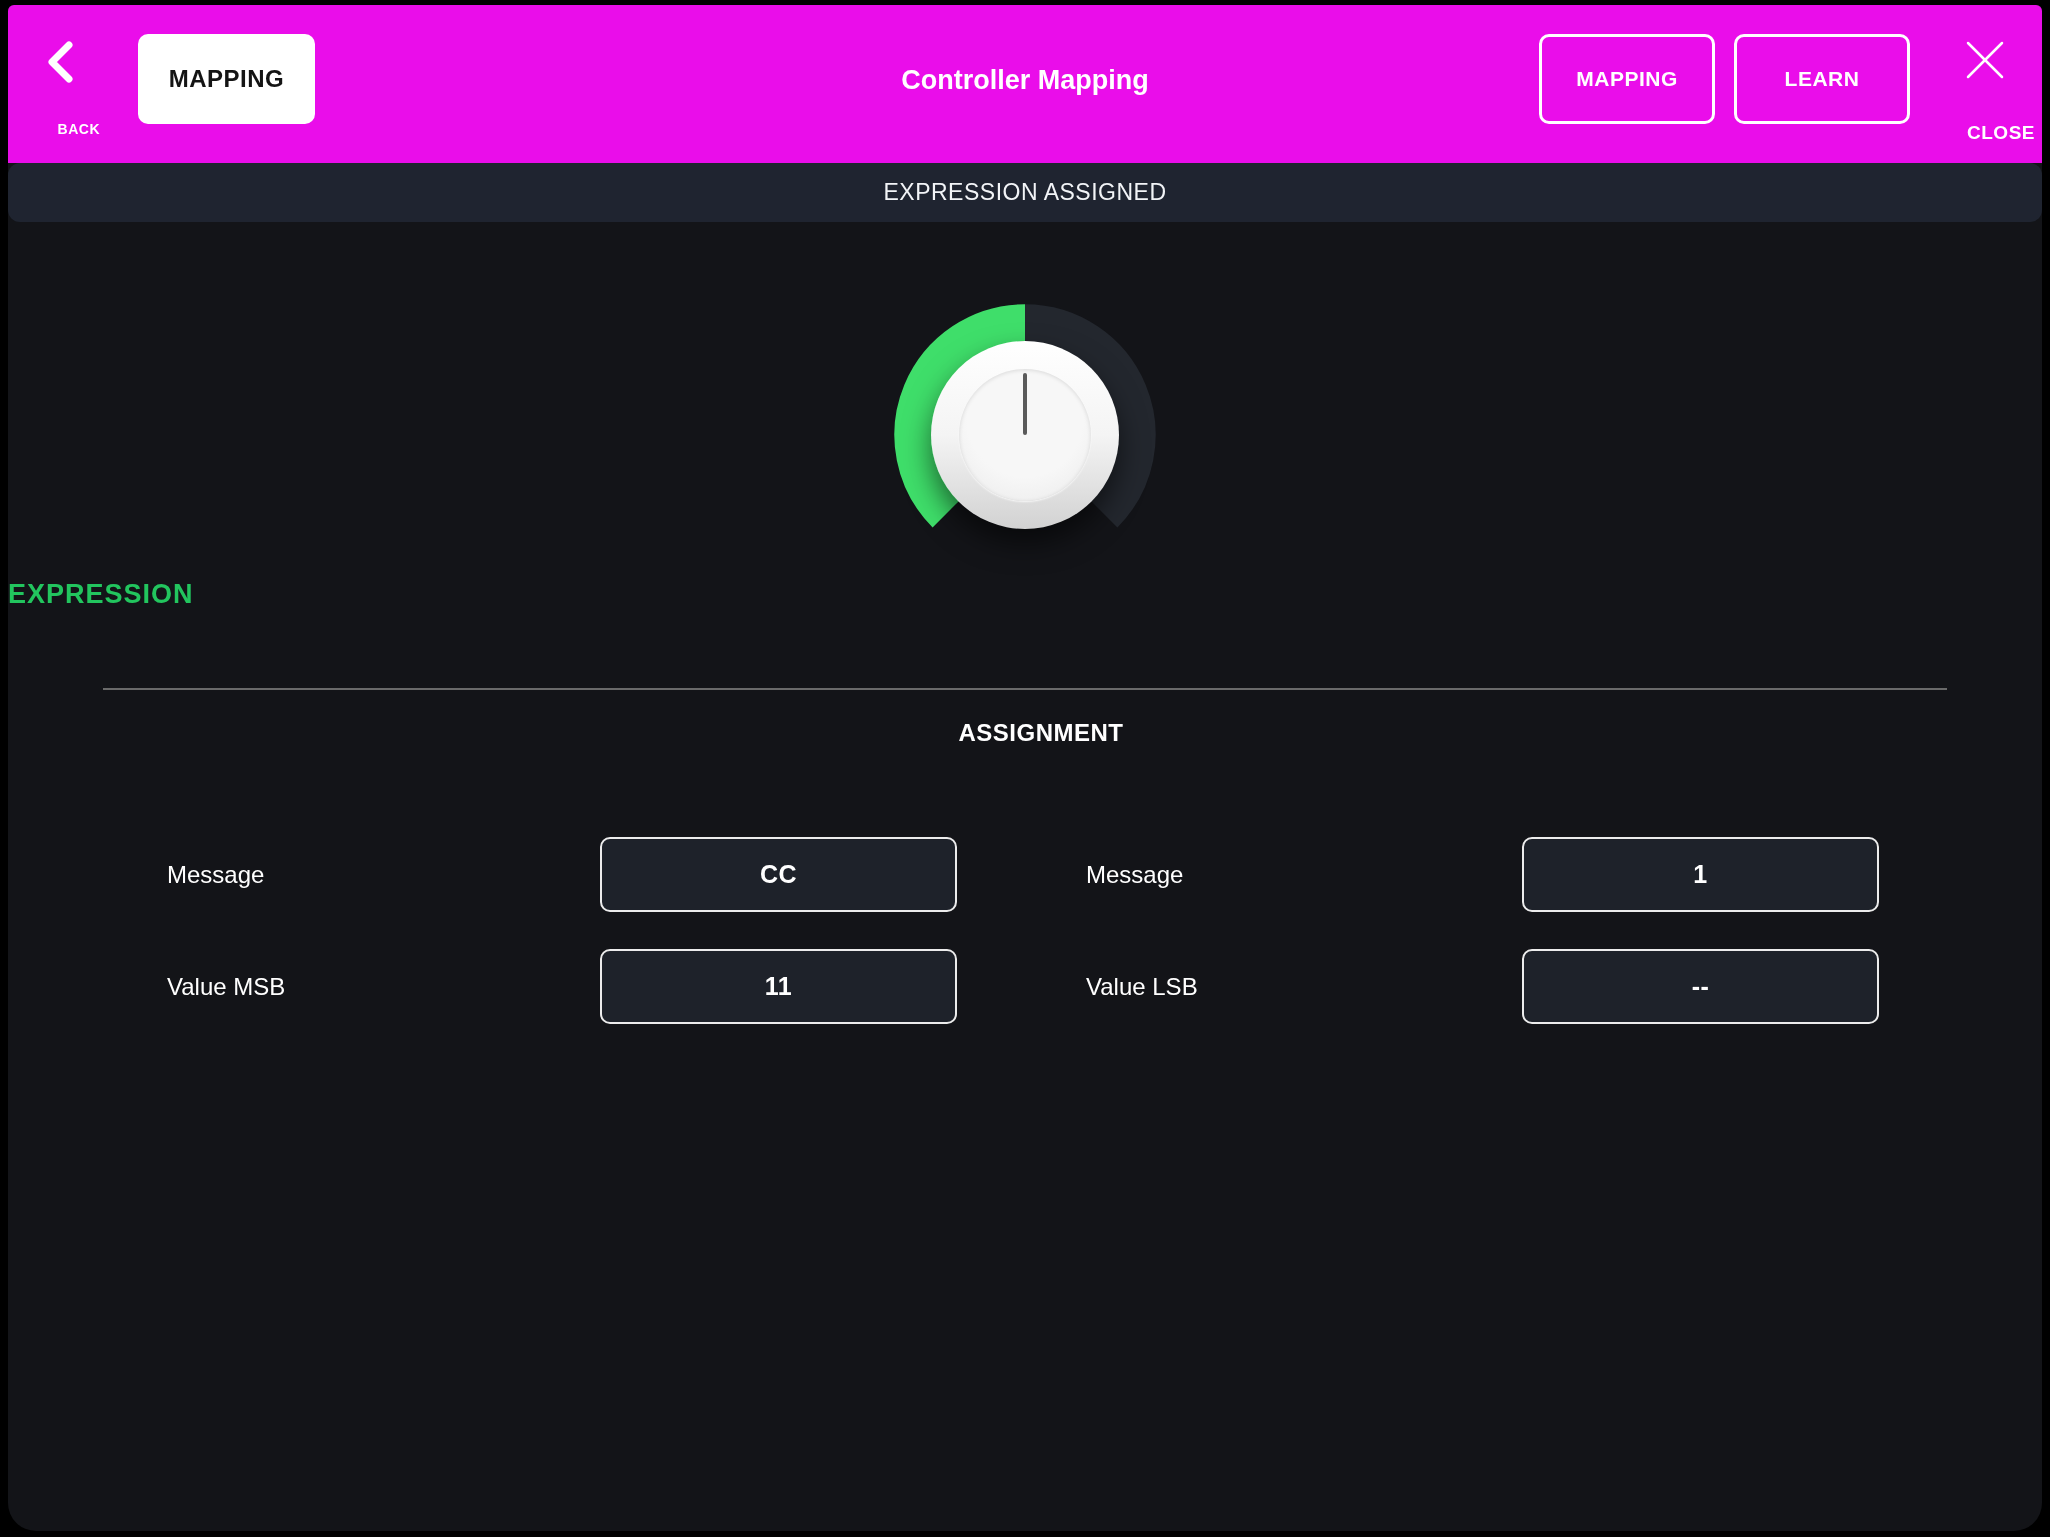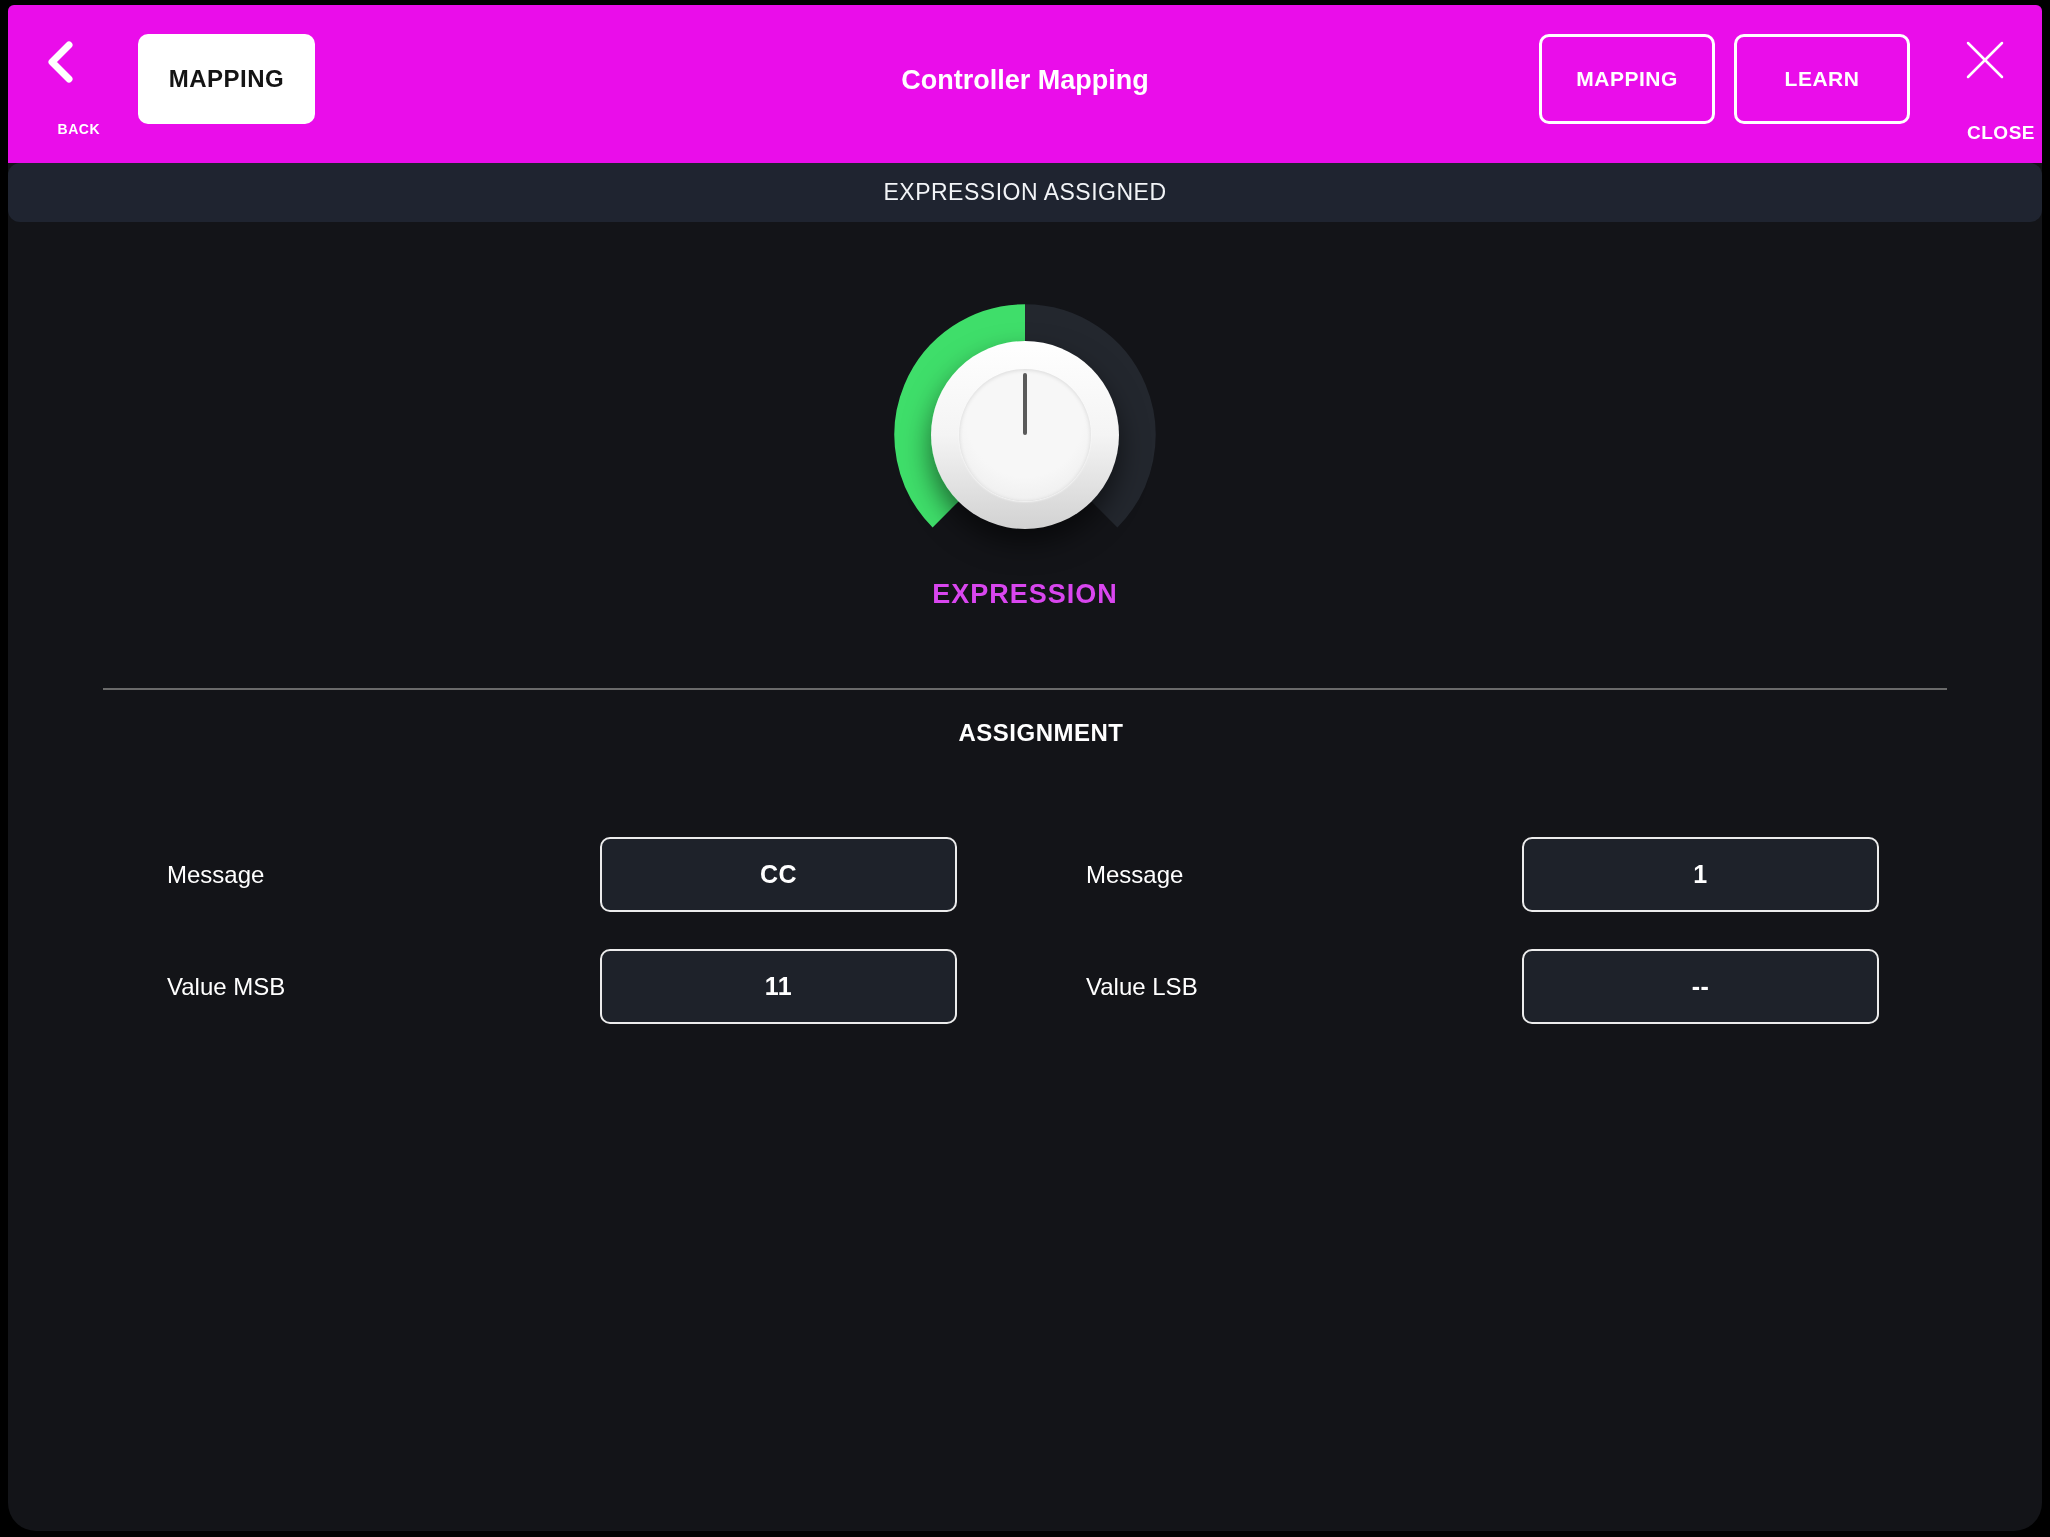--- a/index.html
+++ b/index.html
@@ -44,21 +44,21 @@
   .knob-wrap{position:absolute;left:877px;top:290px;width:280px;height:280px;cursor:pointer;}
   .knob-arc{position:absolute;left:0;top:0;}
   .knob-body{position:absolute;left:46px;top:46px;width:188px;height:188px;border-radius:50%;
              background:linear-gradient(180deg,#ffffff 0%,#f4f4f4 50%,#d2d2d2 100%);
              box-shadow:0 14px 28px rgba(0,0,0,.55);}
   .knob-face{position:absolute;left:28px;top:28px;width:132px;height:132px;border-radius:50%;
              background:radial-gradient(circle at 50% 38%,#f7f7f7 55%,#e9e9e9 100%);
              box-shadow:inset 0 1px 4px rgba(0,0,0,.12), 0 1px 2px rgba(255,255,255,.8);}
   .knob-pointer{position:absolute;left:calc(50% - 2px);bottom:50%;width:4px;height:62px;
                 border-radius:3px;background:#5a5a5a;}
-  .knob-label{position:absolute;left:0;top:574px;width:100%;text-align:center;color:#d946ef;
+  .knob-label{position:absolute;left:0;top:574px;width:100%;text-align:left;color:#22c55e;
               font-size:27px;font-weight:700;letter-spacing:1px;}
 
   
   .divider{position:absolute;left:95px;top:683px;width:1844px;height:2px;background:#6a6a6a;}
   .section-title{position:absolute;left:0;top:714px;width:100%;text-align:center;color:#fff;
                  font-size:24px;font-weight:700;letter-spacing:.5px;margin-left:16px;}
   .field-label{position:absolute;height:75px;line-height:75px;color:#fff;font-size:24px;}
   .field-box{position:absolute;width:357px;height:75px;box-sizing:border-box;
              background:var(--field_bg,#1E222A);border:2px solid #ececec;border-radius:10px;
              color:#fff;font-size:25px;font-weight:700;display:flex;align-items:center;

